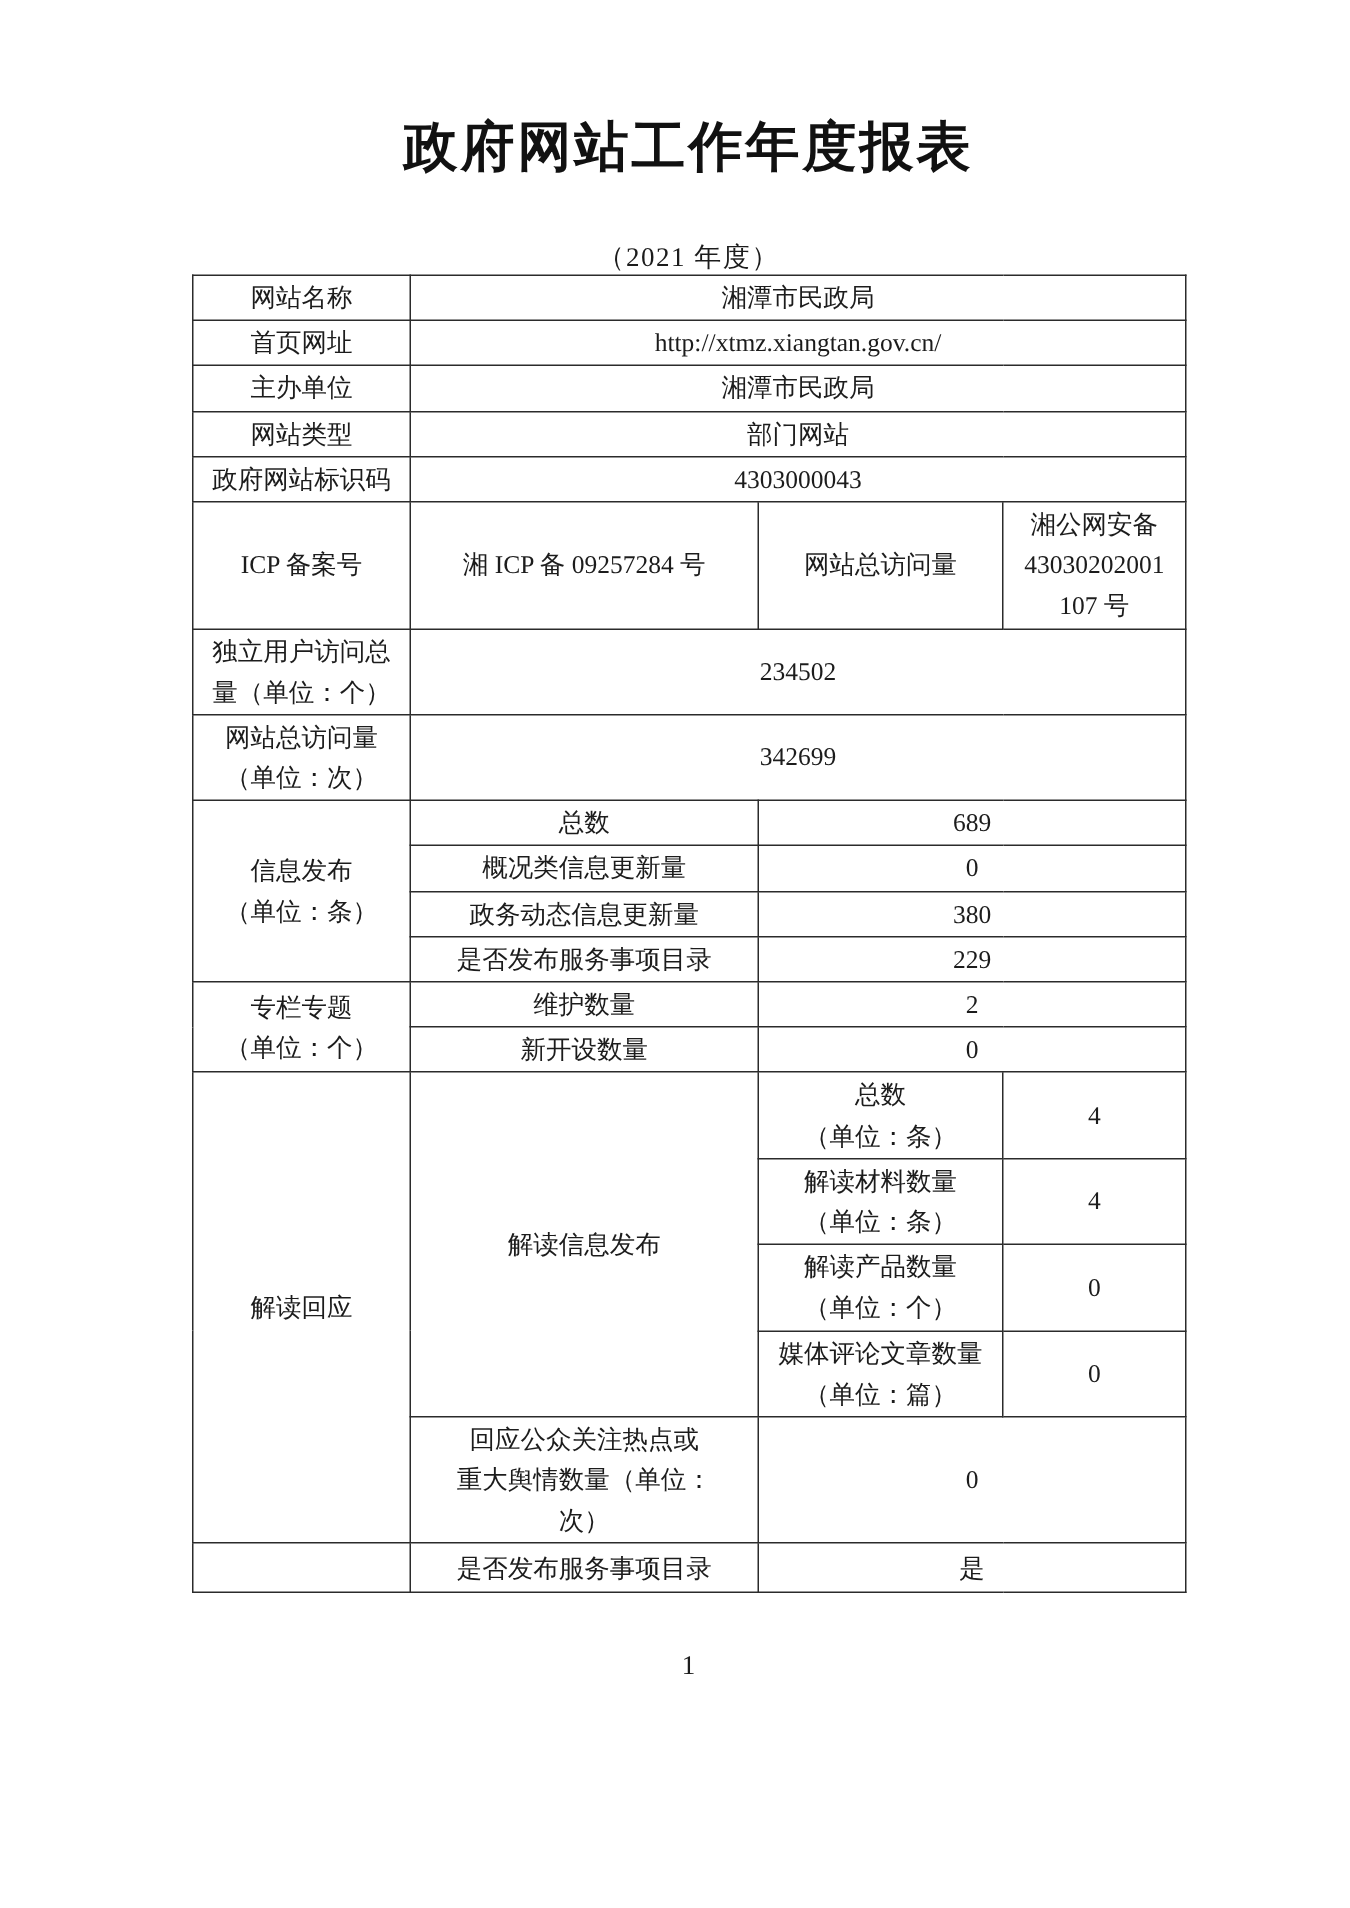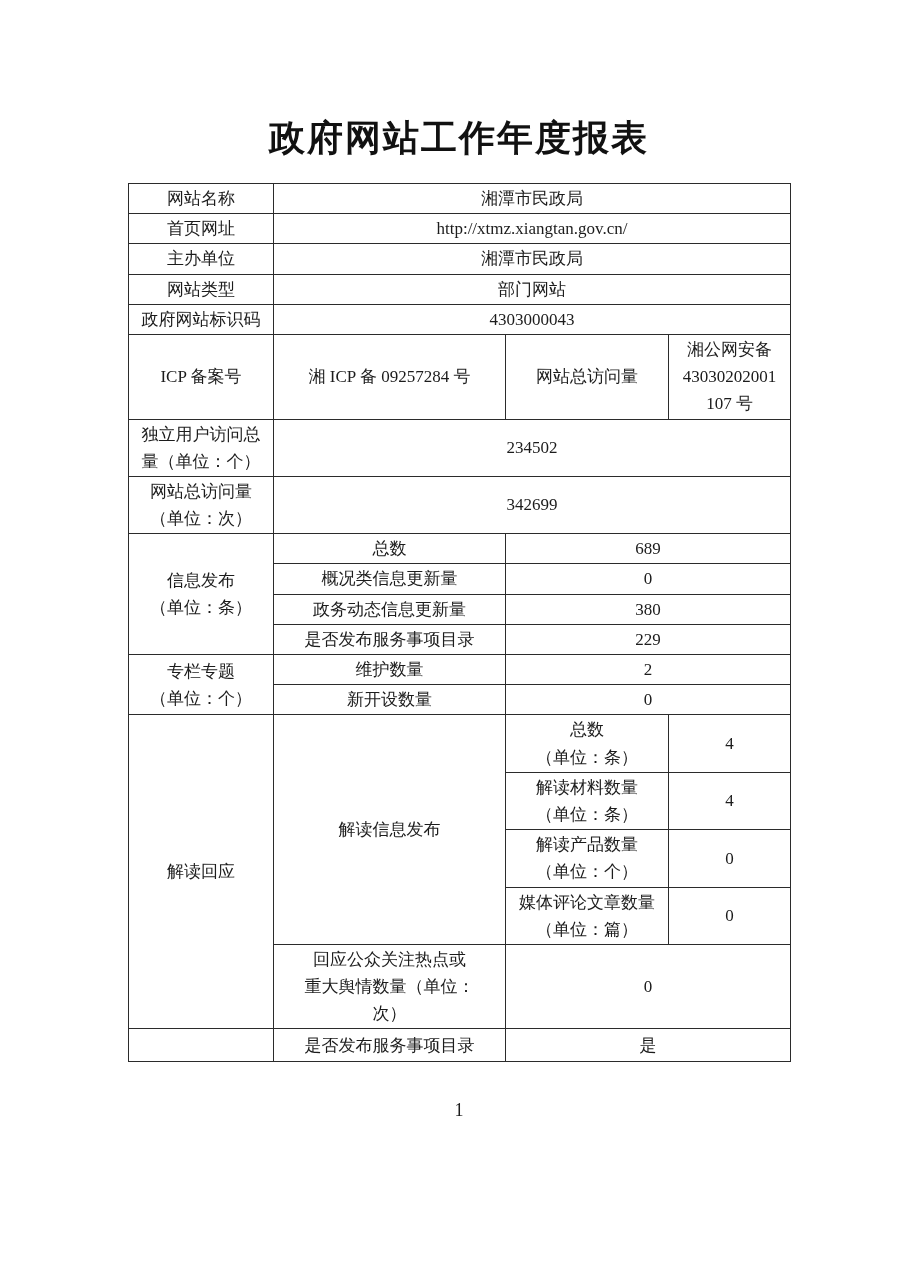--- a/index.html
+++ b/index.html
@@ -13,21 +13,21 @@
     font-family: "Liberation Serif", "DejaVu Serif", serif;
     color: #1c1c1c;
     position: relative;
   }
   .content {
     width: 662px;
     margin-left: 128px;
   }
   .title {
     margin: 0;
-    padding-top: 114px;
+    padding-top: 74px;
     text-align: center;
     font-family: "Liberation Sans", "DejaVu Sans", sans-serif;
     font-size: 36px;
     font-weight: bold;
     letter-spacing: 2px;
     color: #111111;
   }
   .subtitle {
     margin-top: 36px;
     text-align: center;
@@ -38,21 +38,20 @@
     margin-top: 58px;
     margin-bottom: 7px;
     font-size: 17px;
     font-weight: bold;
     letter-spacing: 1px;
   }
   table.report {
     border-collapse: collapse;
     table-layout: fixed;
     width: 662px;
-    margin-top: 20px;
   }
   table.report td {
     border: 1px solid #2b2b2b;
     text-align: center;
     vertical-align: middle;
     font-size: 17px;
     line-height: 1.6;
     padding: 1px 4px;
     white-space: pre-line;
     overflow: hidden;
@@ -77,20 +76,21 @@
     font-size: 18px;
   }
 </style>
 </head>
 <body>
 
 <div class="content">
 
   <h1 class="title">政府网站工作年度报表</h1>
 
+  <div class="subtitle">（2021 年度）</div>
 
 
   <table class="report">
     <colgroup>
       <col class="c1">
         <col class="c2">
         <col class="c3">
         <col class="c4">
     </colgroup>
     <tbody>

